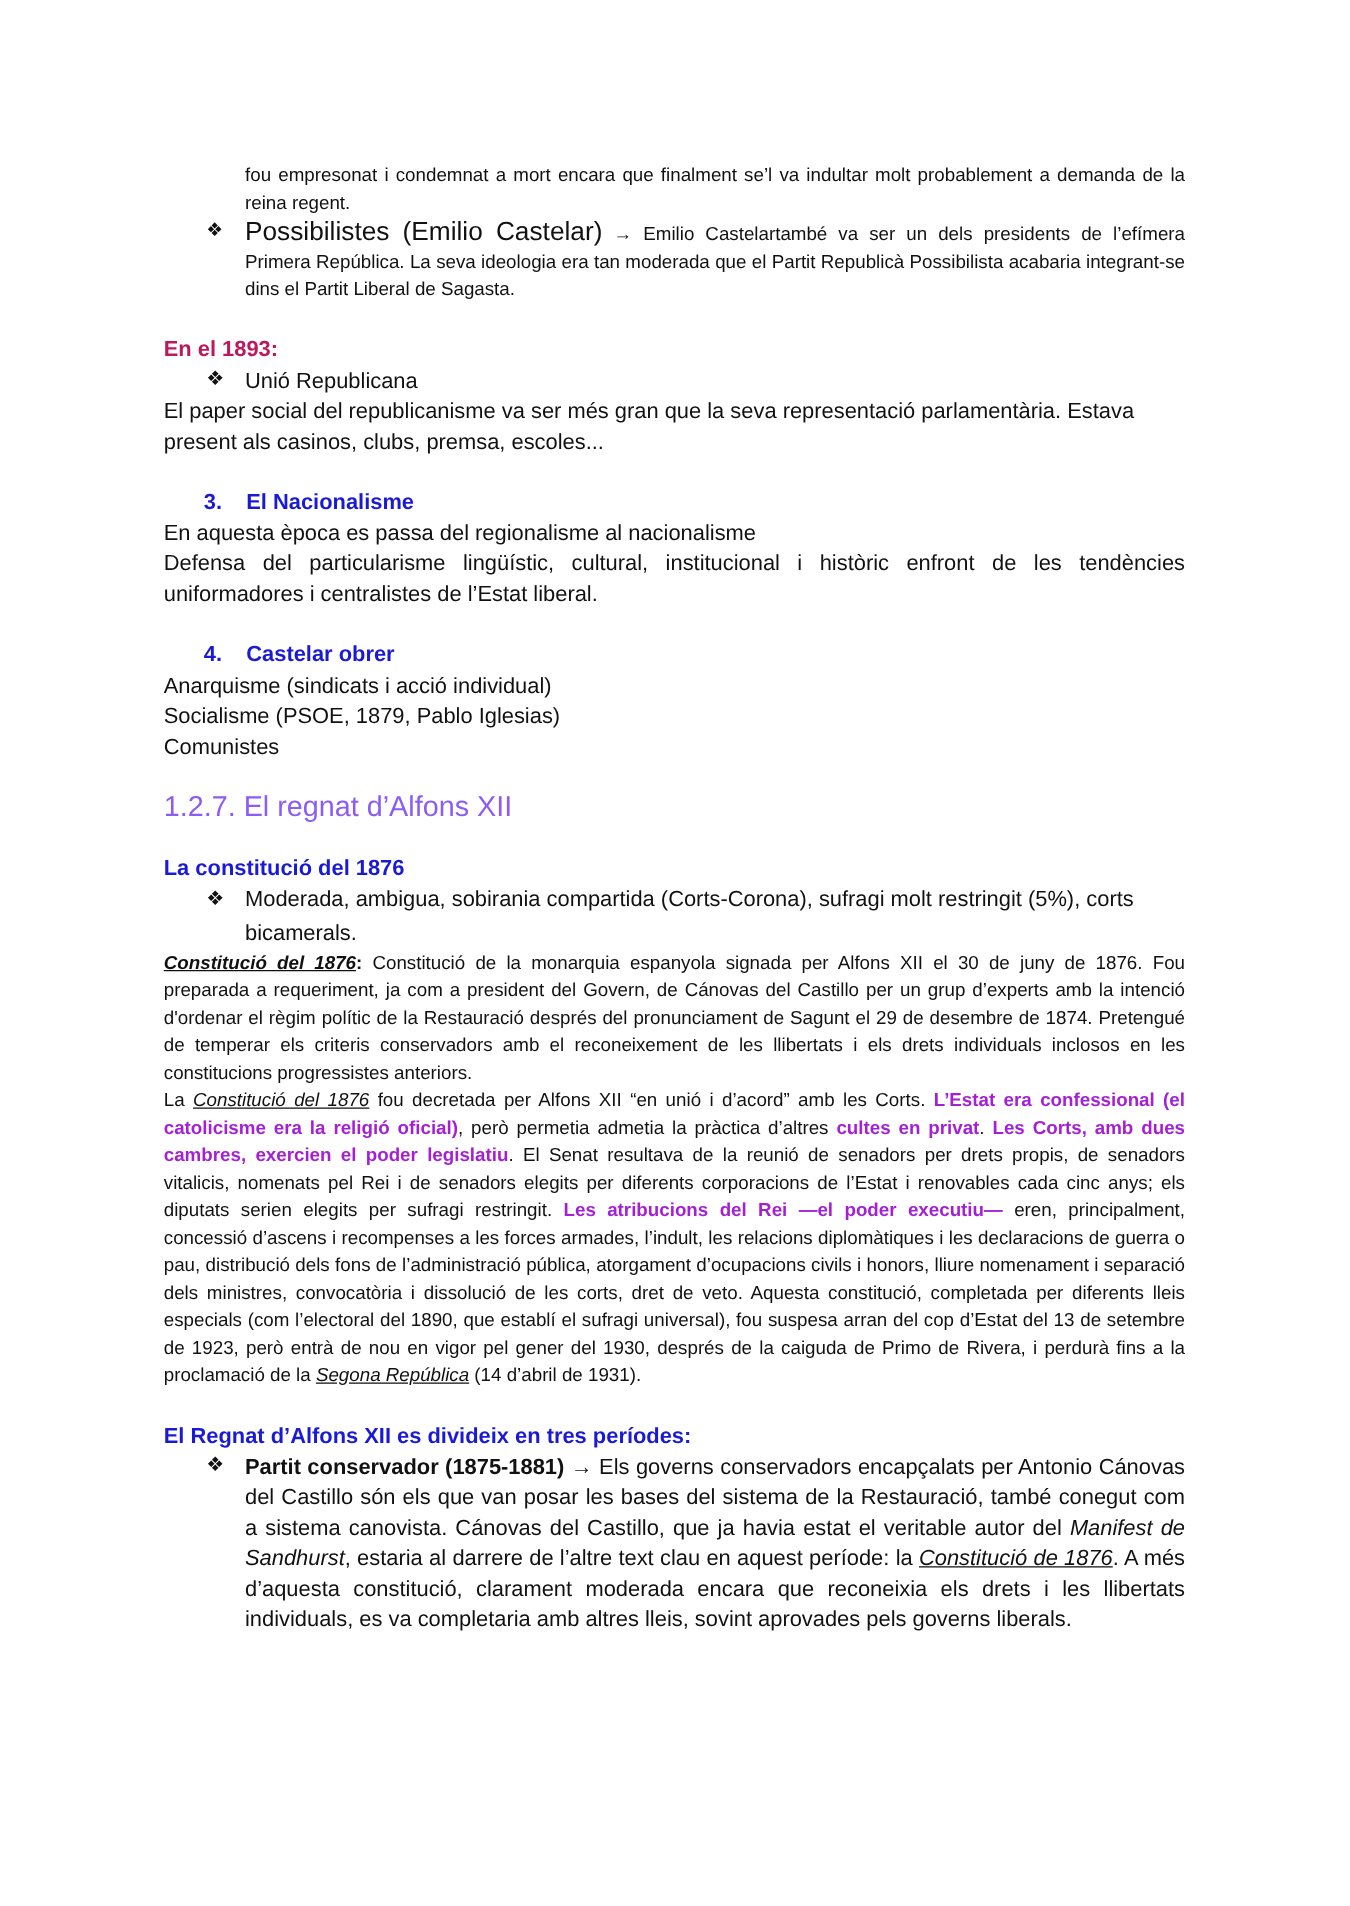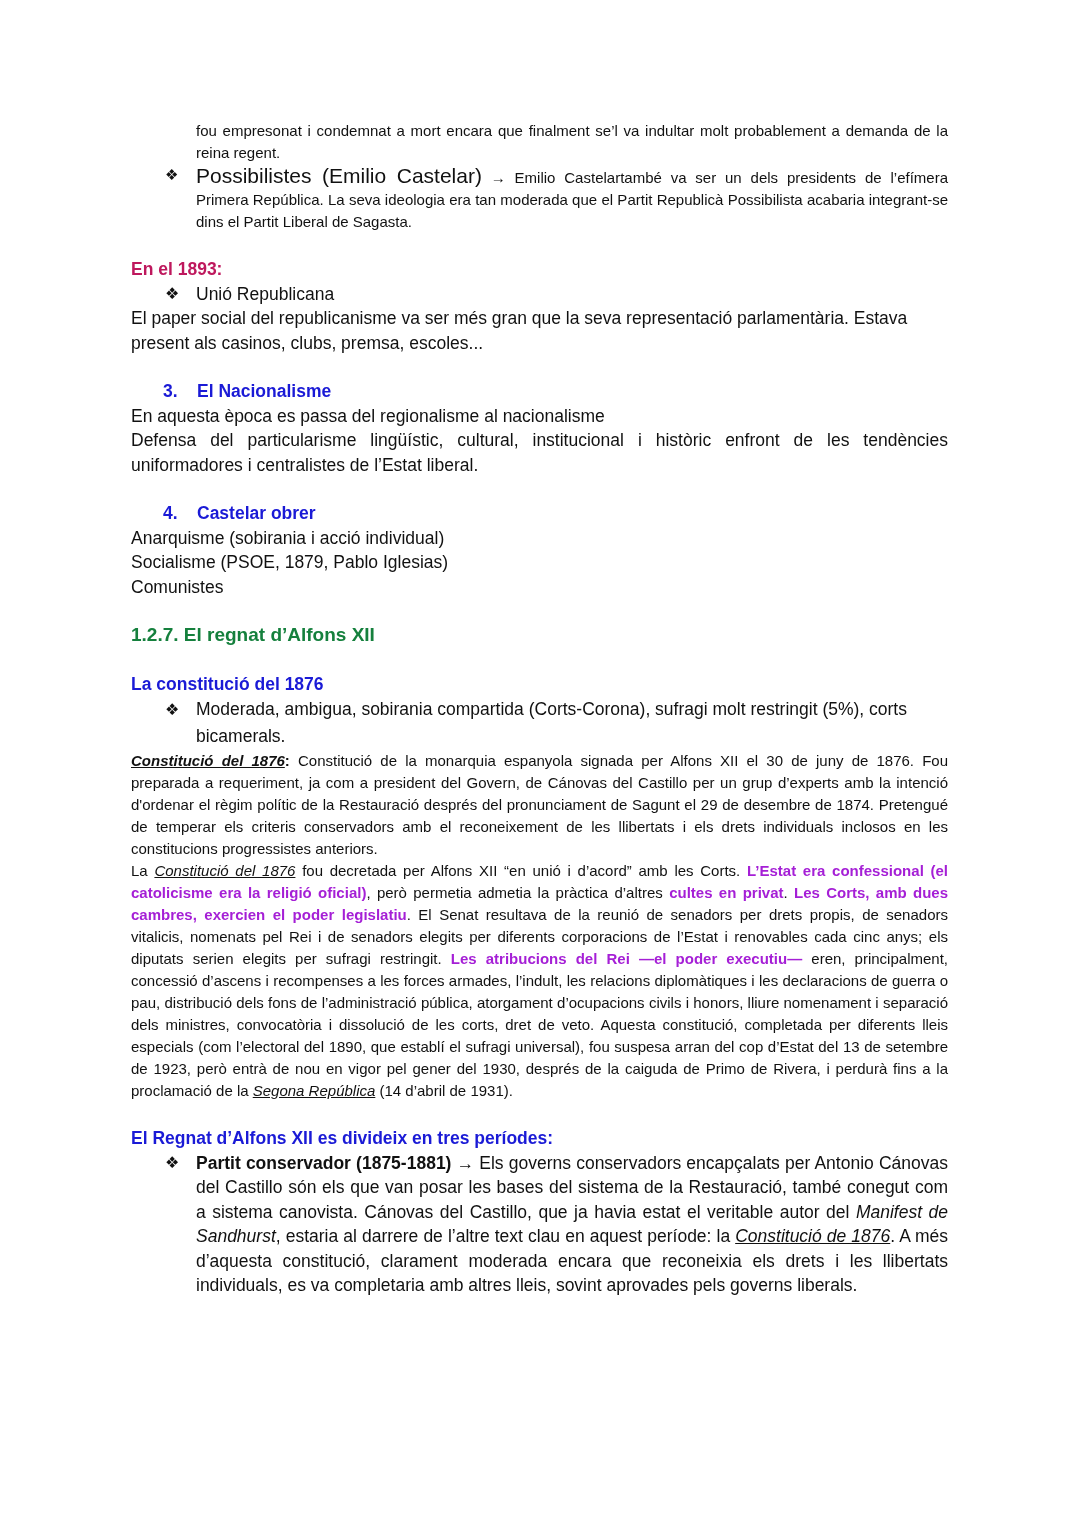--- a/index.html
+++ b/index.html
@@ -1,30 +1,30 @@
 <!DOCTYPE html>
 <html><head>
   <meta charset="utf-8">
   <style>
     html, body { margin: 0; padding: 0; background: #ffffff; }
     body {
       width: 1080px; height: 1525px; position: relative; overflow: hidden;
       font-family: "Liberation Sans", sans-serif; color: #111111;
     }
-    .page { position: absolute; left: 131px; top: 120px; width: 817px; }
+    .page { position: absolute; left: 131px; top: 130px; width: 817px; }
     .small { font-size: 15px; line-height: 22px; text-align: justify; }
     .large { font-size: 17.5px; line-height: 24.5px; }
     .just { text-align: justify; }
     .bullet { position: relative; padding-left: 65px; }
     .bullet .mark { position: absolute; left: 34px; top: 0; font-size: 15px; }
     .bullet.large .mark { font-size: 16px; }
     .indent { padding-left: 65px; }
     .purple-h { color: #be185d; font-weight: bold; font-size: 17.5px; line-height: 24.5px; }
     .blue-h { color: #1a1ad6; font-weight: bold; font-size: 17.5px; line-height: 24.5px; }
-    .red-h { color: #15803d; font-weight: bold; font-size: 19px; line-height: 24.5px; }
+    .red-h { color: #8b5cf6; font-weight: normal; font-size: 23px; line-height: 24.5px; }
     .num-h { padding-left: 32px; }
     .num-h .n { display: inline-block; width: 34px; }
     .hl { color: #a51fd6; font-weight: bold; }
     .u { text-decoration: underline; font-style: italic; }
     .b { font-weight: bold; }
     .i { font-style: italic; }
     .gap-m { height: 24px; }
   </style>
 </head>
 <body>
@@ -56,21 +56,21 @@
     <span class="n">3.</span><span>El Nacionalisme</span>
   </div>
   <div class="large">En aquesta època es passa del regionalisme al nacionalisme</div>
   <div class="large just">Defensa del particularisme lingüístic, cultural, institucional i històric enfront de les tendències uniformadores i centralistes de l’Estat liberal.</div>
 
   <div class="gap-m"></div>
 
   <div class="blue-h num-h">
     <span class="n">4.</span><span>Castelar obrer</span>
   </div>
-  <div class="large">Anarquisme (sobirania i acció individual)</div>
+  <div class="large">Anarquisme (sindicats i acció individual)</div>
   <div class="large">Socialisme (PSOE, 1879, Pablo Iglesias)</div>
   <div class="large">Comunistes</div>
 
   <div class="gap-m"></div>
 
   <div class="red-h">1.2.7. El regnat d’Alfons XII</div>
 
   <div class="gap-m"></div>
 
   <div class="blue-h">La constitució del 1876</div>

